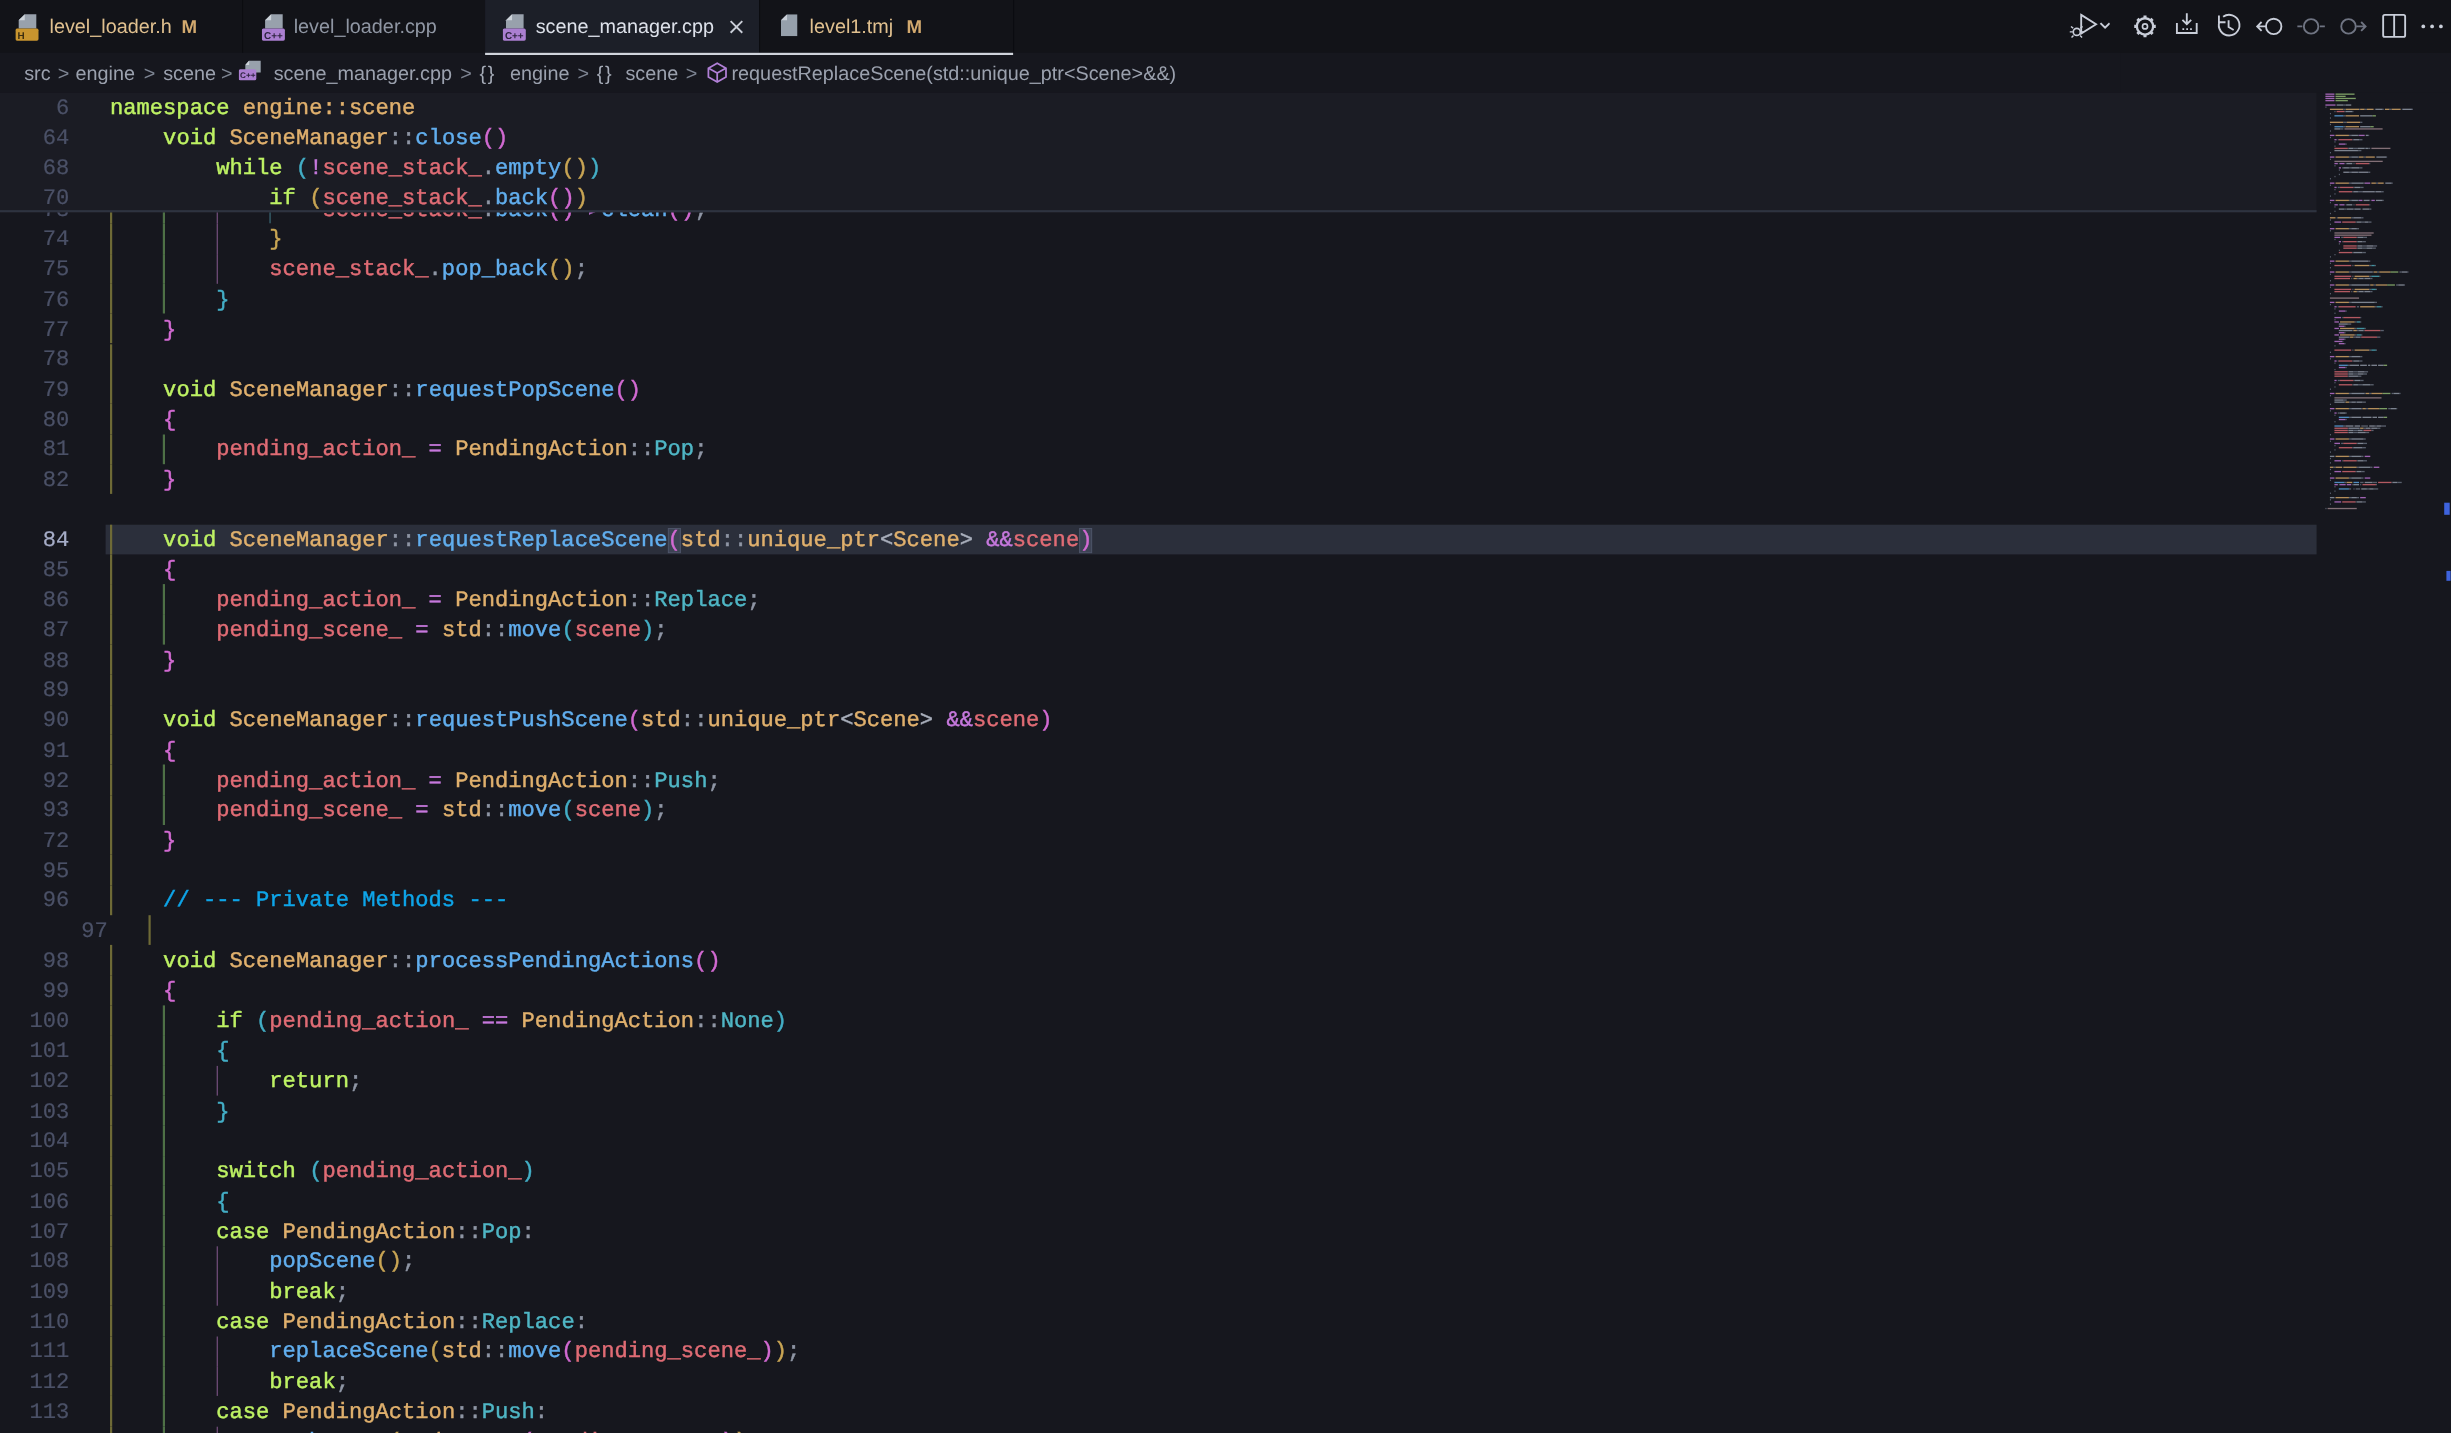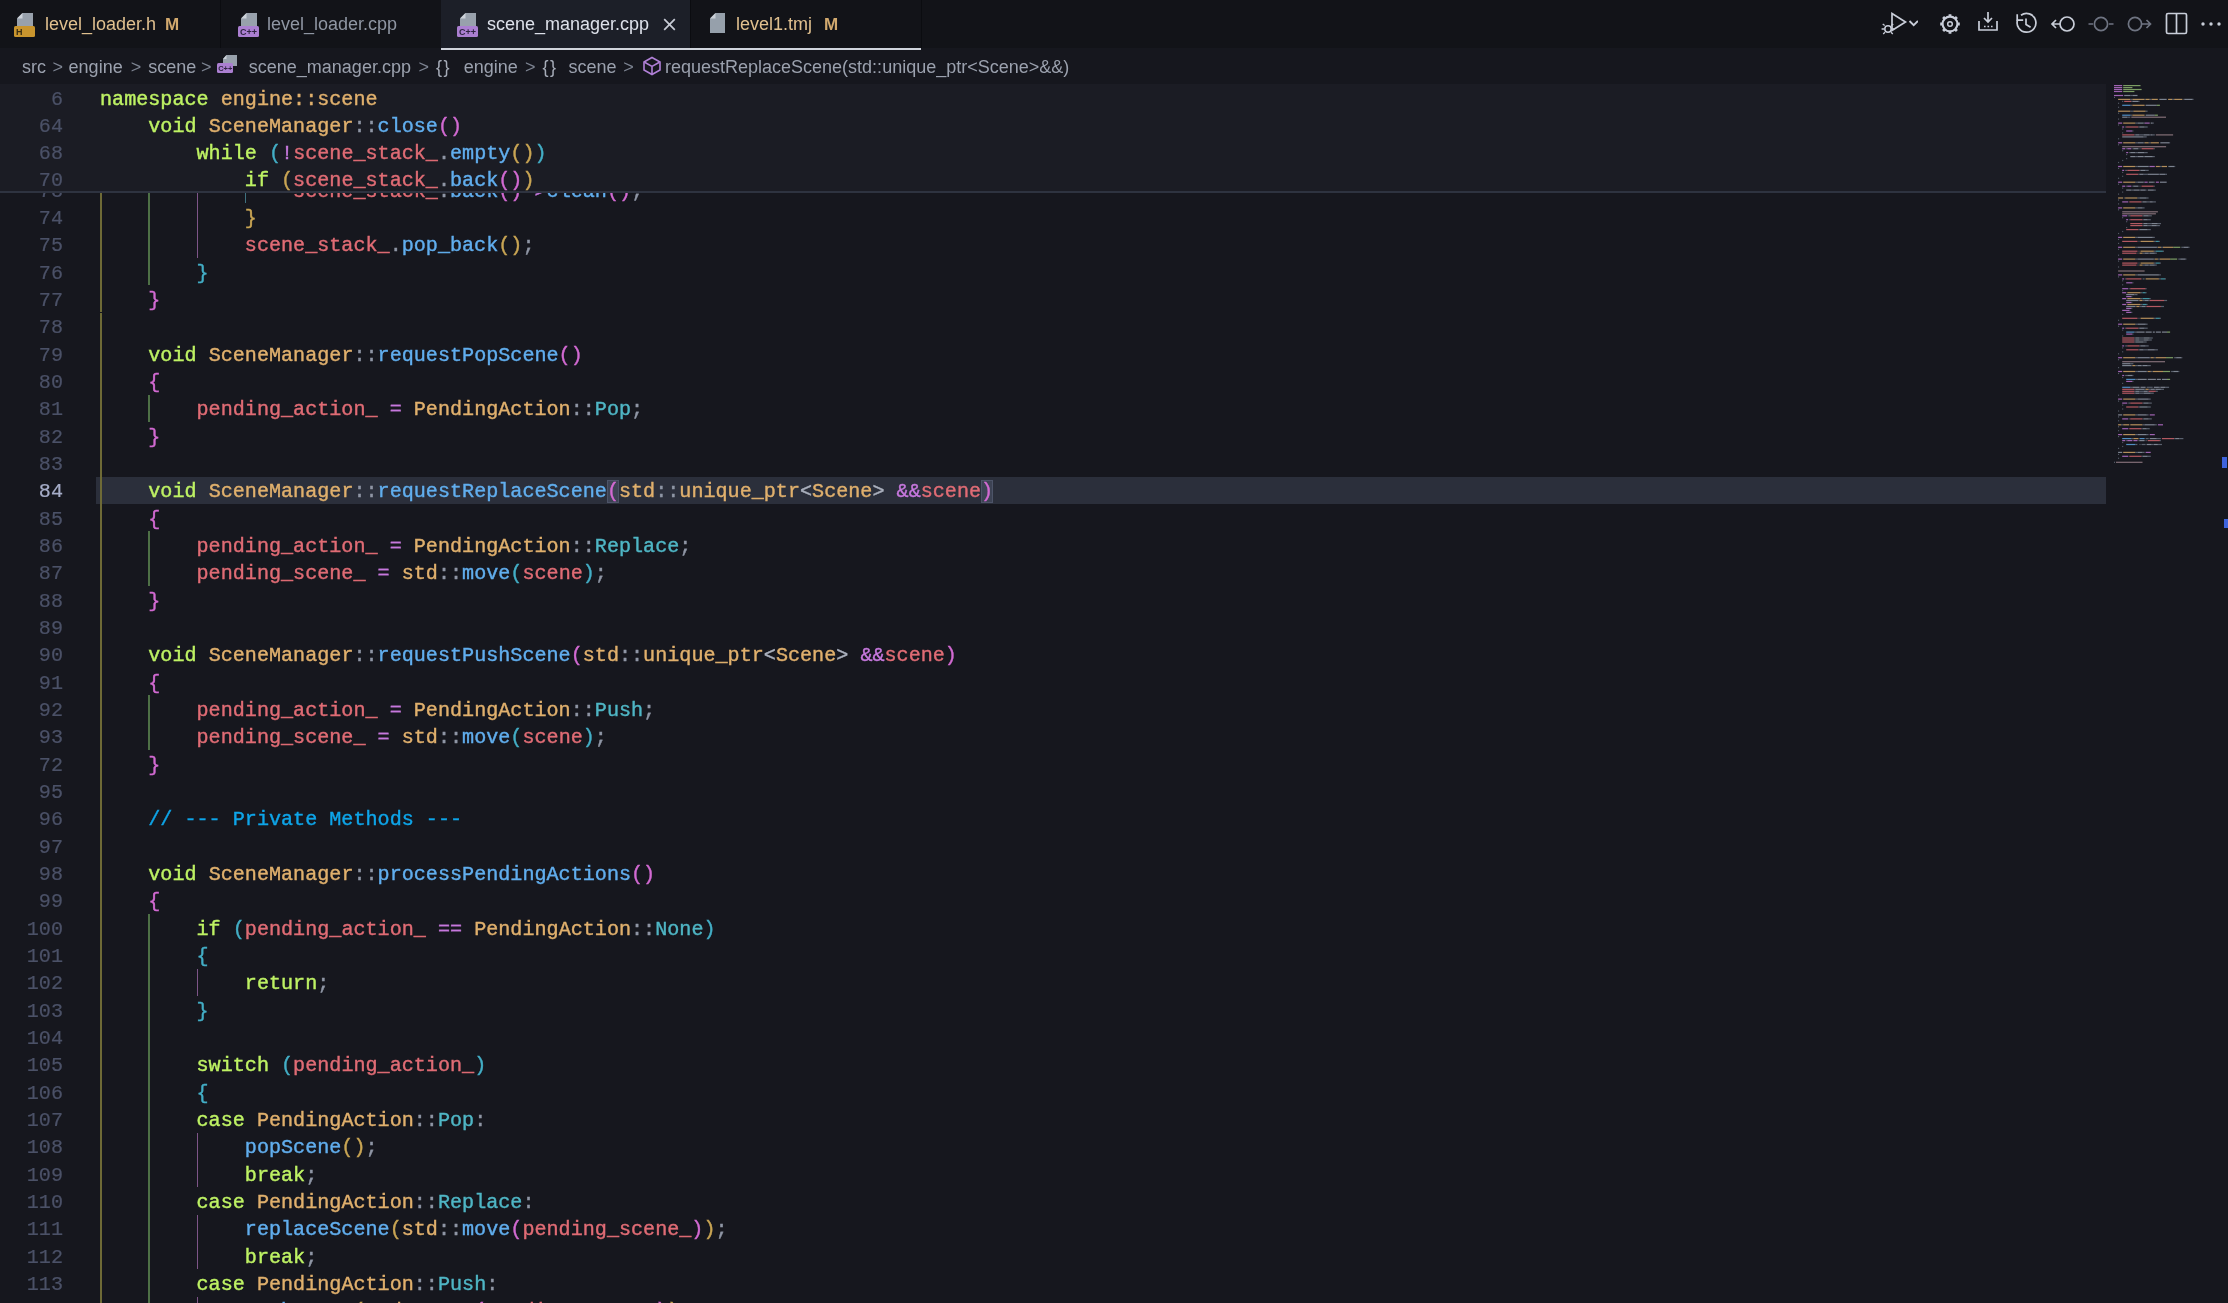--- a/index.html
+++ b/index.html
@@ -148,35 +148,34 @@
     <div class="row" style="top:92.16px;"><span class="ln num">73</span><div style="position:absolute;left:100.00px;top:0;width:1.6px;height:100%;background:#6e6a36"></div><div style="position:absolute;left:148.27px;top:0;width:1.6px;height:100%;background:#4e7046"></div><div style="position:absolute;left:196.54px;top:0;width:1.6px;height:100%;background:#7e5588"></div><div style="position:absolute;left:244.80px;top:0;width:1.6px;height:100%;background:#3f7280"></div><span class="code"><span>&nbsp;&nbsp;&nbsp;&nbsp;&nbsp;&nbsp;&nbsp;&nbsp;&nbsp;&nbsp;&nbsp;&nbsp;&nbsp;&nbsp;&nbsp;&nbsp;</span><span class="v">scene_stack_</span><span class="p">.</span><span class="f">back</span><span class="b2">(</span><span class="b2">)</span><span class="o">-&gt;</span><span class="f">clean</span><span class="b2">(</span><span class="b2">)</span><span class="p">;</span></span></div>
     <div class="row" style="top:119.49px;"><span class="ln num">74</span><div style="position:absolute;left:100.00px;top:0;width:1.6px;height:100%;background:#6e6a36"></div><div style="position:absolute;left:148.27px;top:0;width:1.6px;height:100%;background:#4e7046"></div><div style="position:absolute;left:196.54px;top:0;width:1.6px;height:100%;background:#7e5588"></div><span class="code"><span>&nbsp;&nbsp;&nbsp;&nbsp;&nbsp;&nbsp;&nbsp;&nbsp;&nbsp;&nbsp;&nbsp;&nbsp;</span><span class="b1">}</span></span></div>
     <div class="row" style="top:146.82px;"><span class="ln num">75</span><div style="position:absolute;left:100.00px;top:0;width:1.6px;height:100%;background:#6e6a36"></div><div style="position:absolute;left:148.27px;top:0;width:1.6px;height:100%;background:#4e7046"></div><div style="position:absolute;left:196.54px;top:0;width:1.6px;height:100%;background:#7e5588"></div><span class="code"><span>&nbsp;&nbsp;&nbsp;&nbsp;&nbsp;&nbsp;&nbsp;&nbsp;&nbsp;&nbsp;&nbsp;&nbsp;</span><span class="v">scene_stack_</span><span class="p">.</span><span class="f">pop_back</span><span class="b1">(</span><span class="b1">)</span><span class="p">;</span></span></div>
     <div class="row" style="top:174.15px;"><span class="ln num">76</span><div style="position:absolute;left:100.00px;top:0;width:1.6px;height:100%;background:#6e6a36"></div><div style="position:absolute;left:148.27px;top:0;width:1.6px;height:100%;background:#4e7046"></div><span class="code"><span>&nbsp;&nbsp;&nbsp;&nbsp;&nbsp;&nbsp;&nbsp;&nbsp;</span><span class="b3">}</span></span></div>
     <div class="row" style="top:201px;padding-left:39px;"><span class="ln num">77</span><div style="position:absolute;left:100.00px;top:0;width:1.6px;height:100%;background:#6e6a36"></div><span class="code"><span>&nbsp;&nbsp;&nbsp;&nbsp;</span><span class="b2">}</span></span></div>
     <div class="row" style="top:228.81px;"><span class="ln num">78</span><div style="position:absolute;left:100.00px;top:0;width:1.6px;height:100%;background:#6e6a36"></div><span class="code"></span></div>
     <div class="row" style="top:256.14px;"><span class="ln num">79</span><div style="position:absolute;left:100.00px;top:0;width:1.6px;height:100%;background:#6e6a36"></div><span class="code"><span>&nbsp;&nbsp;&nbsp;&nbsp;</span><span class="k">void</span><span>&nbsp;</span><span class="t">SceneManager</span><span class="p">::</span><span class="f">requestPopScene</span><span class="b2">(</span><span class="b2">)</span></span></div>
     <div class="row" style="top:283.47px;"><span class="ln num">80</span><div style="position:absolute;left:100.00px;top:0;width:1.6px;height:100%;background:#6e6a36"></div><span class="code"><span>&nbsp;&nbsp;&nbsp;&nbsp;</span><span class="b2">{</span></span></div>
     <div class="row" style="top:310.80px;"><span class="ln num">81</span><div style="position:absolute;left:100.00px;top:0;width:1.6px;height:100%;background:#6e6a36"></div><div style="position:absolute;left:148.27px;top:0;width:1.6px;height:100%;background:#4e7046"></div><span class="code"><span>&nbsp;&nbsp;&nbsp;&nbsp;&nbsp;&nbsp;&nbsp;&nbsp;</span><span class="v">pending_action_</span><span>&nbsp;</span><span class="o">=</span><span>&nbsp;</span><span class="t">PendingAction</span><span class="p">::</span><span class="e">Pop</span><span class="p">;</span></span></div>
     <div class="row" style="top:338.13px;padding-left:48px;"><span class="ln num">82</span><div style="position:absolute;left:100.00px;top:0;width:1.6px;height:100%;background:#6e6a36"></div><span class="code"><span>&nbsp;&nbsp;&nbsp;&nbsp;</span><span class="b2">}</span></span></div>
-    <div class="row" style="top:365.46px;"><span class="ln num">83</span><div style="position:absolute;left:100.00px;top:0;width:1.6px;height:100%;background:#6e6a36"></div><span class="code"></span></div>
     <div class="row" style="top:392.79px;"><span class="ln numact">84</span><div style="position:absolute;left:100.00px;top:0;width:1.6px;height:100%;background:#6e6a36"></div><span class="code"><span>&nbsp;&nbsp;&nbsp;&nbsp;</span><span class="k">void</span><span>&nbsp;</span><span class="t">SceneManager</span><span class="p">::</span><span class="f">requestReplaceScene</span><span class="b2" style="background:#3d4354;box-shadow:0 0 0 1px #4d5468 inset;">(</span><span class="t">std</span><span class="p">::</span><span class="t">unique_ptr</span><span class="p2">&lt;</span><span class="t">Scene</span><span class="p2">&gt;</span><span>&nbsp;</span><span class="o">&amp;&amp;</span><span class="v">scene</span><span class="b2" style="background:#3d4354;box-shadow:0 0 0 1px #4d5468 inset;">)</span></span></div>
     <div class="row" style="top:420.12px;"><span class="ln num">85</span><div style="position:absolute;left:100.00px;top:0;width:1.6px;height:100%;background:#6e6a36"></div><span class="code"><span>&nbsp;&nbsp;&nbsp;&nbsp;</span><span class="b2">{</span></span></div>
     <div class="row" style="top:447.45px;"><span class="ln num">86</span><div style="position:absolute;left:100.00px;top:0;width:1.6px;height:100%;background:#6e6a36"></div><div style="position:absolute;left:148.27px;top:0;width:1.6px;height:100%;background:#4e7046"></div><span class="code"><span>&nbsp;&nbsp;&nbsp;&nbsp;&nbsp;&nbsp;&nbsp;&nbsp;</span><span class="v">pending_action_</span><span>&nbsp;</span><span class="o">=</span><span>&nbsp;</span><span class="t">PendingAction</span><span class="p">::</span><span class="e">Replace</span><span class="p">;</span></span></div>
     <div class="row" style="top:474.78px;"><span class="ln num">87</span><div style="position:absolute;left:100.00px;top:0;width:1.6px;height:100%;background:#6e6a36"></div><div style="position:absolute;left:148.27px;top:0;width:1.6px;height:100%;background:#4e7046"></div><span class="code"><span>&nbsp;&nbsp;&nbsp;&nbsp;&nbsp;&nbsp;&nbsp;&nbsp;</span><span class="v">pending_scene_</span><span>&nbsp;</span><span class="o">=</span><span>&nbsp;</span><span class="t">std</span><span class="p">::</span><span class="f">move</span><span class="b3">(</span><span class="v">scene</span><span class="b3">)</span><span class="p">;</span></span></div>
     <div class="row" style="top:502.11px;"><span class="ln num">88</span><div style="position:absolute;left:100.00px;top:0;width:1.6px;height:100%;background:#6e6a36"></div><span class="code"><span>&nbsp;&nbsp;&nbsp;&nbsp;</span><span class="b2">}</span></span></div>
     <div class="row" style="top:529.44px;"><span class="ln num">89</span><div style="position:absolute;left:100.00px;top:0;width:1.6px;height:100%;background:#6e6a36"></div><span class="code"></span></div>
     <div class="row" style="top:556.77px;"><span class="ln num">90</span><div style="position:absolute;left:100.00px;top:0;width:1.6px;height:100%;background:#6e6a36"></div><span class="code"><span>&nbsp;&nbsp;&nbsp;&nbsp;</span><span class="k">void</span><span>&nbsp;</span><span class="t">SceneManager</span><span class="p">::</span><span class="f">requestPushScene</span><span class="b2">(</span><span class="t">std</span><span class="p">::</span><span class="t">unique_ptr</span><span class="p2">&lt;</span><span class="t">Scene</span><span class="p2">&gt;</span><span>&nbsp;</span><span class="o">&amp;&amp;</span><span class="v">scene</span><span class="b2">)</span></span></div>
     <div class="row" style="top:584.10px;"><span class="ln num">91</span><div style="position:absolute;left:100.00px;top:0;width:1.6px;height:100%;background:#6e6a36"></div><span class="code"><span>&nbsp;&nbsp;&nbsp;&nbsp;</span><span class="b2">{</span></span></div>
     <div class="row" style="top:611.43px;"><span class="ln num">92</span><div style="position:absolute;left:100.00px;top:0;width:1.6px;height:100%;background:#6e6a36"></div><div style="position:absolute;left:148.27px;top:0;width:1.6px;height:100%;background:#4e7046"></div><span class="code"><span>&nbsp;&nbsp;&nbsp;&nbsp;&nbsp;&nbsp;&nbsp;&nbsp;</span><span class="v">pending_action_</span><span>&nbsp;</span><span class="o">=</span><span>&nbsp;</span><span class="t">PendingAction</span><span class="p">::</span><span class="e">Push</span><span class="p">;</span></span></div>
     <div class="row" style="top:638.76px;"><span class="ln num">93</span><div style="position:absolute;left:100.00px;top:0;width:1.6px;height:100%;background:#6e6a36"></div><div style="position:absolute;left:148.27px;top:0;width:1.6px;height:100%;background:#4e7046"></div><span class="code"><span>&nbsp;&nbsp;&nbsp;&nbsp;&nbsp;&nbsp;&nbsp;&nbsp;</span><span class="v">pending_scene_</span><span>&nbsp;</span><span class="o">=</span><span>&nbsp;</span><span class="t">std</span><span class="p">::</span><span class="f">move</span><span class="b3">(</span><span class="v">scene</span><span class="b3">)</span><span class="p">;</span></span></div>
     <div class="row" style="top:666.09px;"><span class="ln num">72</span><div style="position:absolute;left:100.00px;top:0;width:1.6px;height:100%;background:#6e6a36"></div><span class="code"><span>&nbsp;&nbsp;&nbsp;&nbsp;</span><span class="b2">}</span></span></div>
     <div class="row" style="top:693.42px;"><span class="ln num">95</span><div style="position:absolute;left:100.00px;top:0;width:1.6px;height:100%;background:#6e6a36"></div><span class="code"></span></div>
     <div class="row" style="top:720.75px;"><span class="ln num">96</span><div style="position:absolute;left:100.00px;top:0;width:1.6px;height:100%;background:#6e6a36"></div><span class="code"><span>&nbsp;&nbsp;&nbsp;&nbsp;</span><span class="c">//&nbsp;---&nbsp;Private&nbsp;Methods&nbsp;---</span></span></div>
-    <div class="row" style="top:748.08px;"><span class="ln num">97</span><div style="position:absolute;left:100.00px;top:0;width:1.6px;height:100%;background:#6e6a36"></div><span class="code"></span></div>
+    <div class="row" style="top:748.08px;margin-left:35px;"><span class="ln num">97</span><div style="position:absolute;left:100.00px;top:0;width:1.6px;height:100%;background:#6e6a36"></div><span class="code"></span></div>
     <div class="row" style="top:775.41px;"><span class="ln num">98</span><div style="position:absolute;left:100.00px;top:0;width:1.6px;height:100%;background:#6e6a36"></div><span class="code"><span>&nbsp;&nbsp;&nbsp;&nbsp;</span><span class="k">void</span><span>&nbsp;</span><span class="t">SceneManager</span><span class="p">::</span><span class="f">processPendingActions</span><span class="b2">(</span><span class="b2">)</span></span></div>
     <div class="row" style="top:802.74px;"><span class="ln num">99</span><div style="position:absolute;left:100.00px;top:0;width:1.6px;height:100%;background:#6e6a36"></div><span class="code"><span>&nbsp;&nbsp;&nbsp;&nbsp;</span><span class="b2">{</span></span></div>
     <div class="row" style="top:830.07px;"><span class="ln num">100</span><div style="position:absolute;left:100.00px;top:0;width:1.6px;height:100%;background:#6e6a36"></div><div style="position:absolute;left:148.27px;top:0;width:1.6px;height:100%;background:#4e7046"></div><span class="code"><span>&nbsp;&nbsp;&nbsp;&nbsp;&nbsp;&nbsp;&nbsp;&nbsp;</span><span class="k">if</span><span>&nbsp;</span><span class="b3">(</span><span class="v">pending_action_</span><span>&nbsp;</span><span class="o">==</span><span>&nbsp;</span><span class="t">PendingAction</span><span class="p">::</span><span class="e">None</span><span class="b3">)</span></span></div>
     <div class="row" style="top:857.40px;"><span class="ln num">101</span><div style="position:absolute;left:100.00px;top:0;width:1.6px;height:100%;background:#6e6a36"></div><div style="position:absolute;left:148.27px;top:0;width:1.6px;height:100%;background:#4e7046"></div><span class="code"><span>&nbsp;&nbsp;&nbsp;&nbsp;&nbsp;&nbsp;&nbsp;&nbsp;</span><span class="b3">{</span></span></div>
     <div class="row" style="top:884.73px;"><span class="ln num">102</span><div style="position:absolute;left:100.00px;top:0;width:1.6px;height:100%;background:#6e6a36"></div><div style="position:absolute;left:148.27px;top:0;width:1.6px;height:100%;background:#4e7046"></div><div style="position:absolute;left:196.54px;top:0;width:1.6px;height:100%;background:#7e5588"></div><span class="code"><span>&nbsp;&nbsp;&nbsp;&nbsp;&nbsp;&nbsp;&nbsp;&nbsp;&nbsp;&nbsp;&nbsp;&nbsp;</span><span class="k">return</span><span class="p">;</span></span></div>
     <div class="row" style="top:912.06px;"><span class="ln num">103</span><div style="position:absolute;left:100.00px;top:0;width:1.6px;height:100%;background:#6e6a36"></div><div style="position:absolute;left:148.27px;top:0;width:1.6px;height:100%;background:#4e7046"></div><span class="code"><span>&nbsp;&nbsp;&nbsp;&nbsp;&nbsp;&nbsp;&nbsp;&nbsp;</span><span class="b3">}</span></span></div>
     <div class="row" style="top:939.39px;"><span class="ln num">104</span><div style="position:absolute;left:100.00px;top:0;width:1.6px;height:100%;background:#6e6a36"></div><div style="position:absolute;left:148.27px;top:0;width:1.6px;height:100%;background:#4e7046"></div><span class="code"></span></div>
     <div class="row" style="top:966.72px;"><span class="ln num">105</span><div style="position:absolute;left:100.00px;top:0;width:1.6px;height:100%;background:#6e6a36"></div><div style="position:absolute;left:148.27px;top:0;width:1.6px;height:100%;background:#4e7046"></div><span class="code"><span>&nbsp;&nbsp;&nbsp;&nbsp;&nbsp;&nbsp;&nbsp;&nbsp;</span><span class="k">switch</span><span>&nbsp;</span><span class="b3">(</span><span class="v">pending_action_</span><span class="b3">)</span></span></div>
     <div class="row" style="top:994.05px;"><span class="ln num">106</span><div style="position:absolute;left:100.00px;top:0;width:1.6px;height:100%;background:#6e6a36"></div><div style="position:absolute;left:148.27px;top:0;width:1.6px;height:100%;background:#4e7046"></div><span class="code"><span>&nbsp;&nbsp;&nbsp;&nbsp;&nbsp;&nbsp;&nbsp;&nbsp;</span><span class="b3">{</span></span></div>
     <div class="row" style="top:1021.38px;"><span class="ln num">107</span><div style="position:absolute;left:100.00px;top:0;width:1.6px;height:100%;background:#6e6a36"></div><div style="position:absolute;left:148.27px;top:0;width:1.6px;height:100%;background:#4e7046"></div><span class="code"><span>&nbsp;&nbsp;&nbsp;&nbsp;&nbsp;&nbsp;&nbsp;&nbsp;</span><span class="k">case</span><span>&nbsp;</span><span class="t">PendingAction</span><span class="p">::</span><span class="e">Pop</span><span class="p">:</span></span></div>

